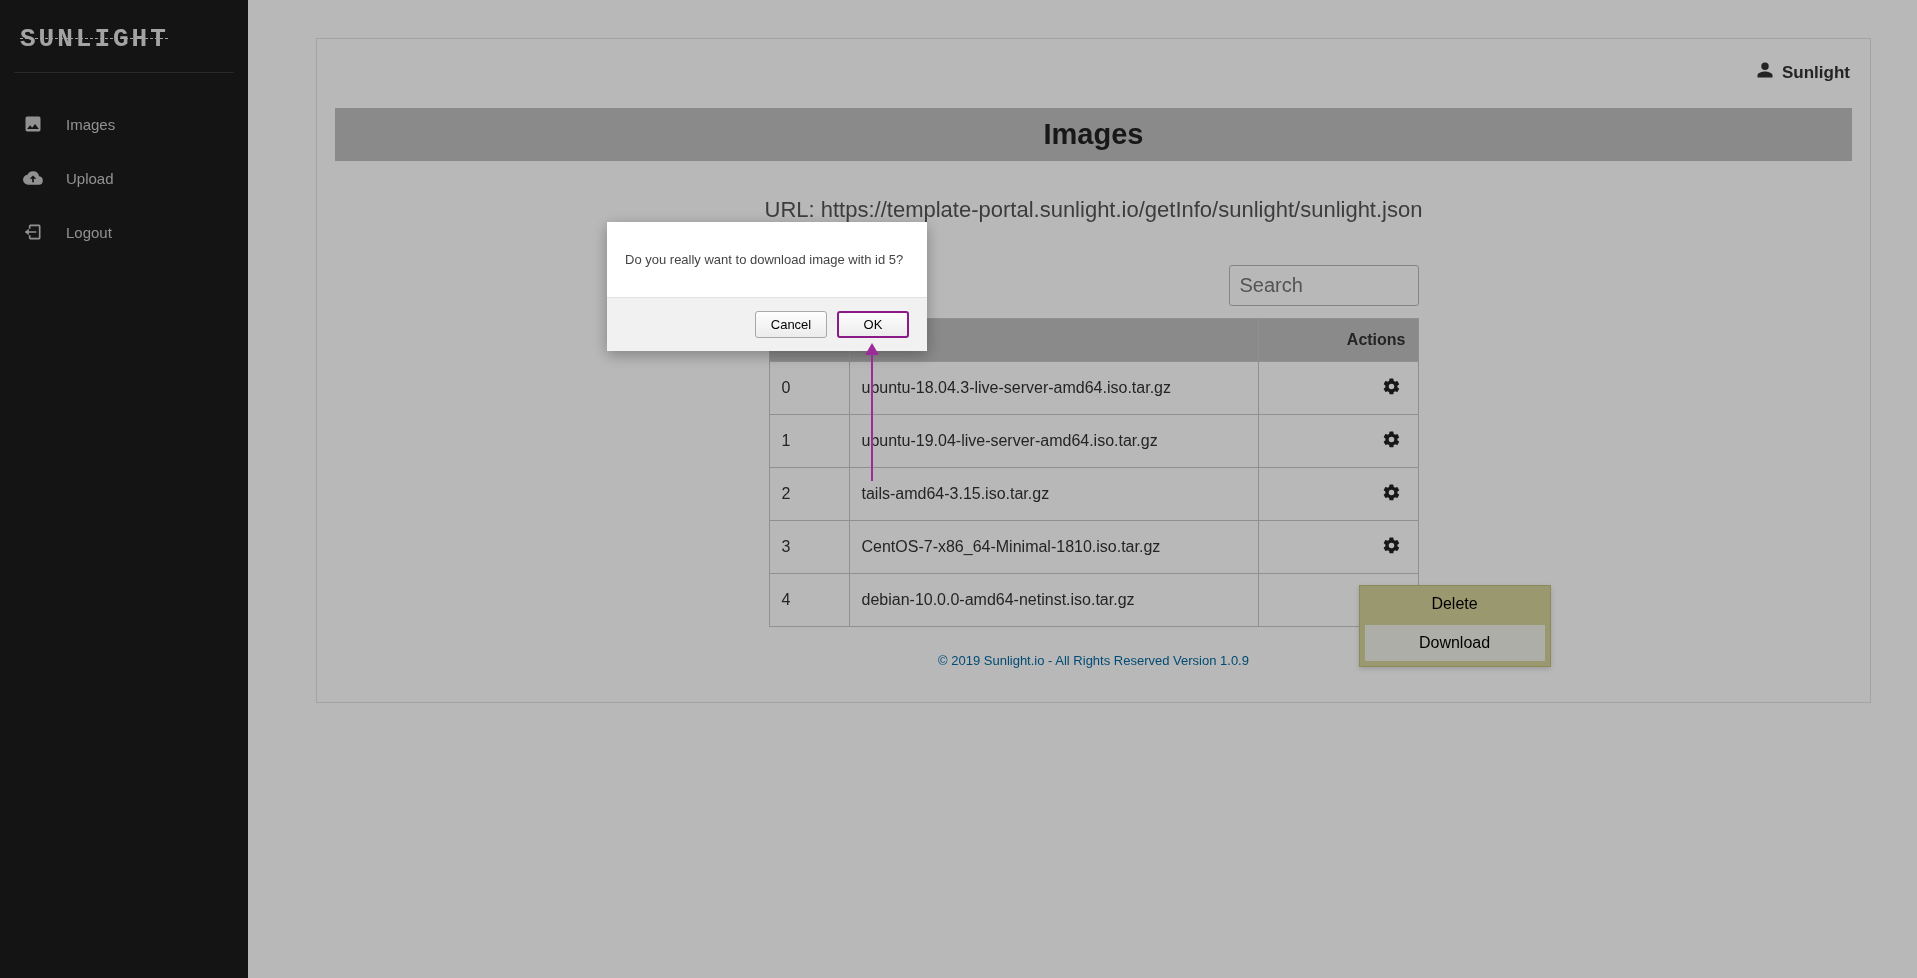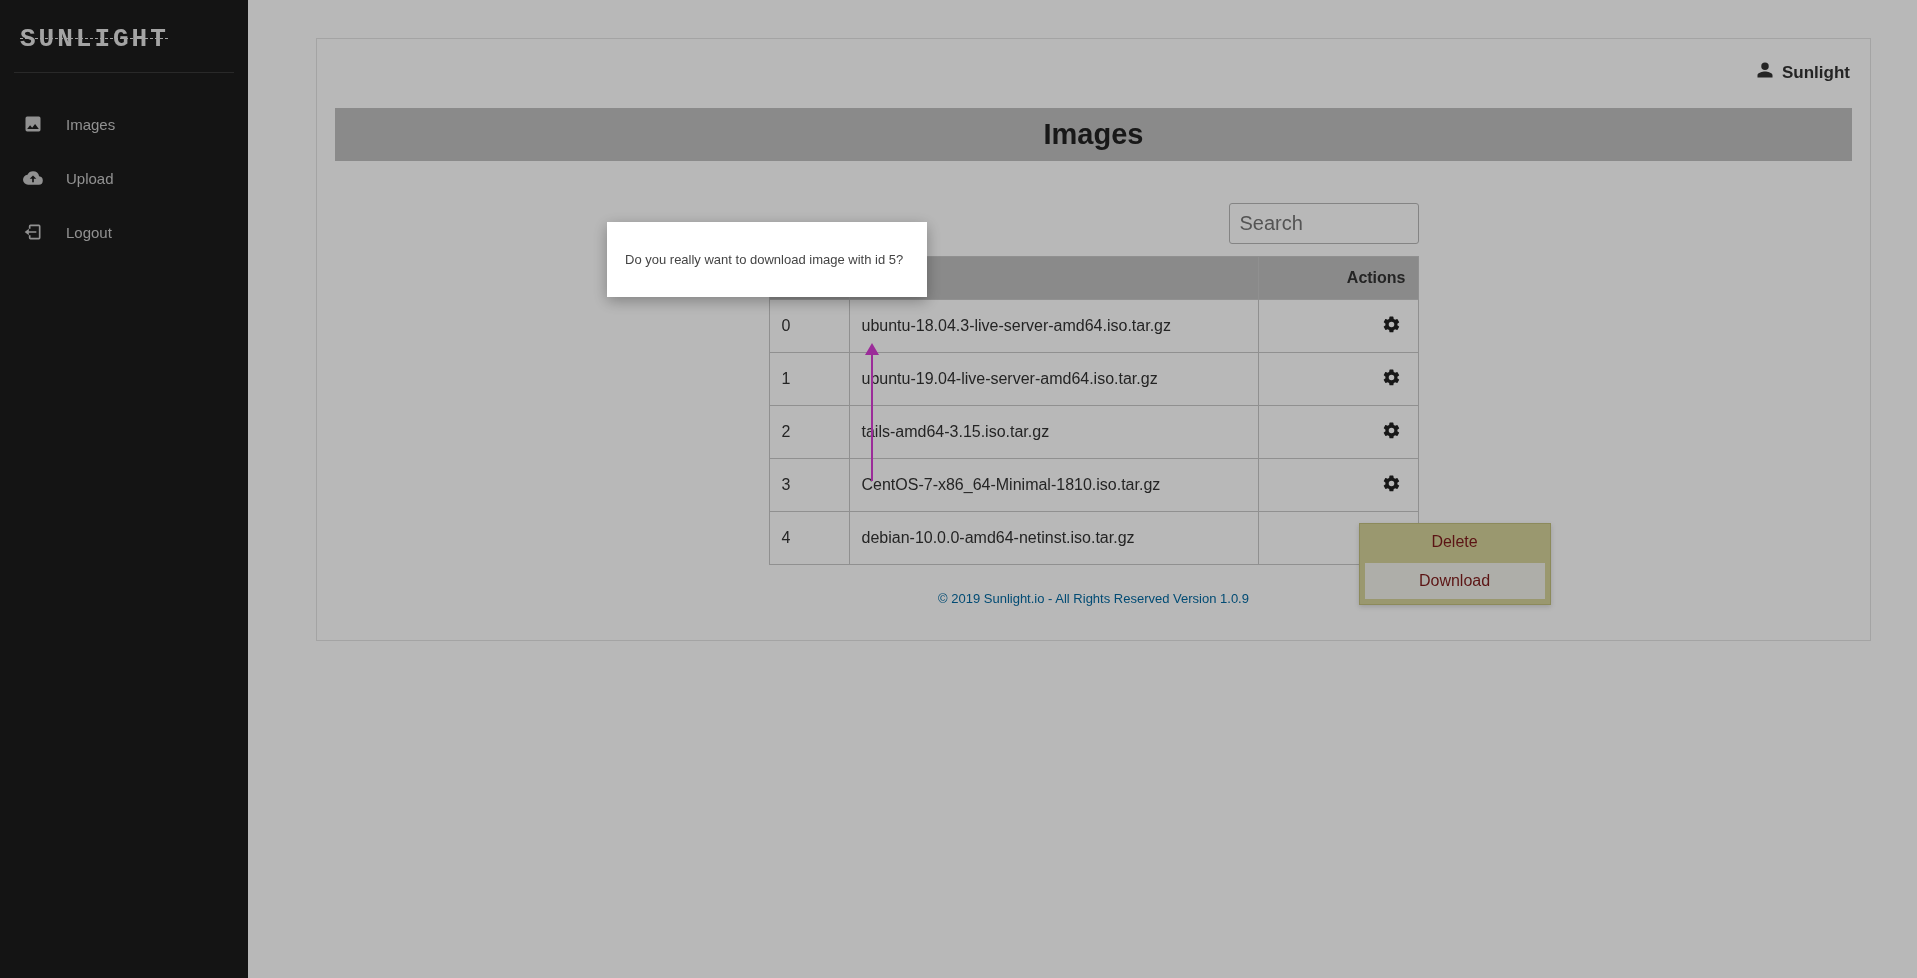--- a/index.html
+++ b/index.html
@@ -111,21 +111,21 @@
     left: 590px; top: 320px;
     width: 192px;
     background: #d6d39a;
     border: 1px solid #c3c07f;
     box-shadow: 0 2px 5px rgba(0,0,0,0.15);
   }
   .context-menu .item {
     text-align: center;
     padding: 9px 0;
     font-size: 16px;
-    color: #7f1d1d;
+    color: #000000;
     cursor: pointer;
   }
   .context-menu .item.download {
     background: #f2f2ea;
     margin: 3px 5px 5px 5px;
   }
 
   
   .dim-overlay {
     position: fixed; left: 0; right: 0; top: 0; bottom: 0;
@@ -218,20 +218,25 @@
       <span>
         <svg viewBox="0 0 24 24">
             <path d="M12 12a5 5 0 1 0-5-5 5 5 0 0 0 5 5zm0 2c-3.33 0-10 1.67-10 5v3h20v-3c0-3.33-6.67-5-10-5z"></path>
           </svg>
       </span>
       <span>Sunlight</span>
     </div>
 
     <div class="title-bar">Images</div>
 
+    <div class="url-line">
+      <span>URL:</span>
+      <span> </span>
+      <span>https://template-portal.sunlight.io/getInfo/sunlight/sunlight.json</span>
+    </div>
 
     <div class="table-wrap">
       <div class="tools-row">
         <input class="search" type="text" placeholder="Search" style="">
       </div>
       <table class="images">
         <thead>
           <tr>
             <th class="no">No</th>
             <th>Image</th>
@@ -294,18 +299,22 @@
     </div>
 
     <div class="footer">© 2019 Sunlight.io - All Rights Reserved Version 1.0.9</div>
   </div>
 </main>
 
 <div class="dim-overlay"></div>
 
 <div class="dialog">
   <div class="msg">Do you really want to download image with id 5?</div>
+  <div class="btn-row">
+    <button class="dlg-btn">Cancel</button>
+    <button class="dlg-btn ok">OK</button>
+  </div>
 </div>
 
 <svg class="arrow-svg" viewBox="0 0 14 140">
   <line x1="7" y1="10" x2="7" y2="138" stroke="#9b2c99" stroke-width="2"></line>
   <polygon points="7,0 0,12 14,12" fill="#9b2c99"></polygon>
 </svg>
 
 </body></html>

